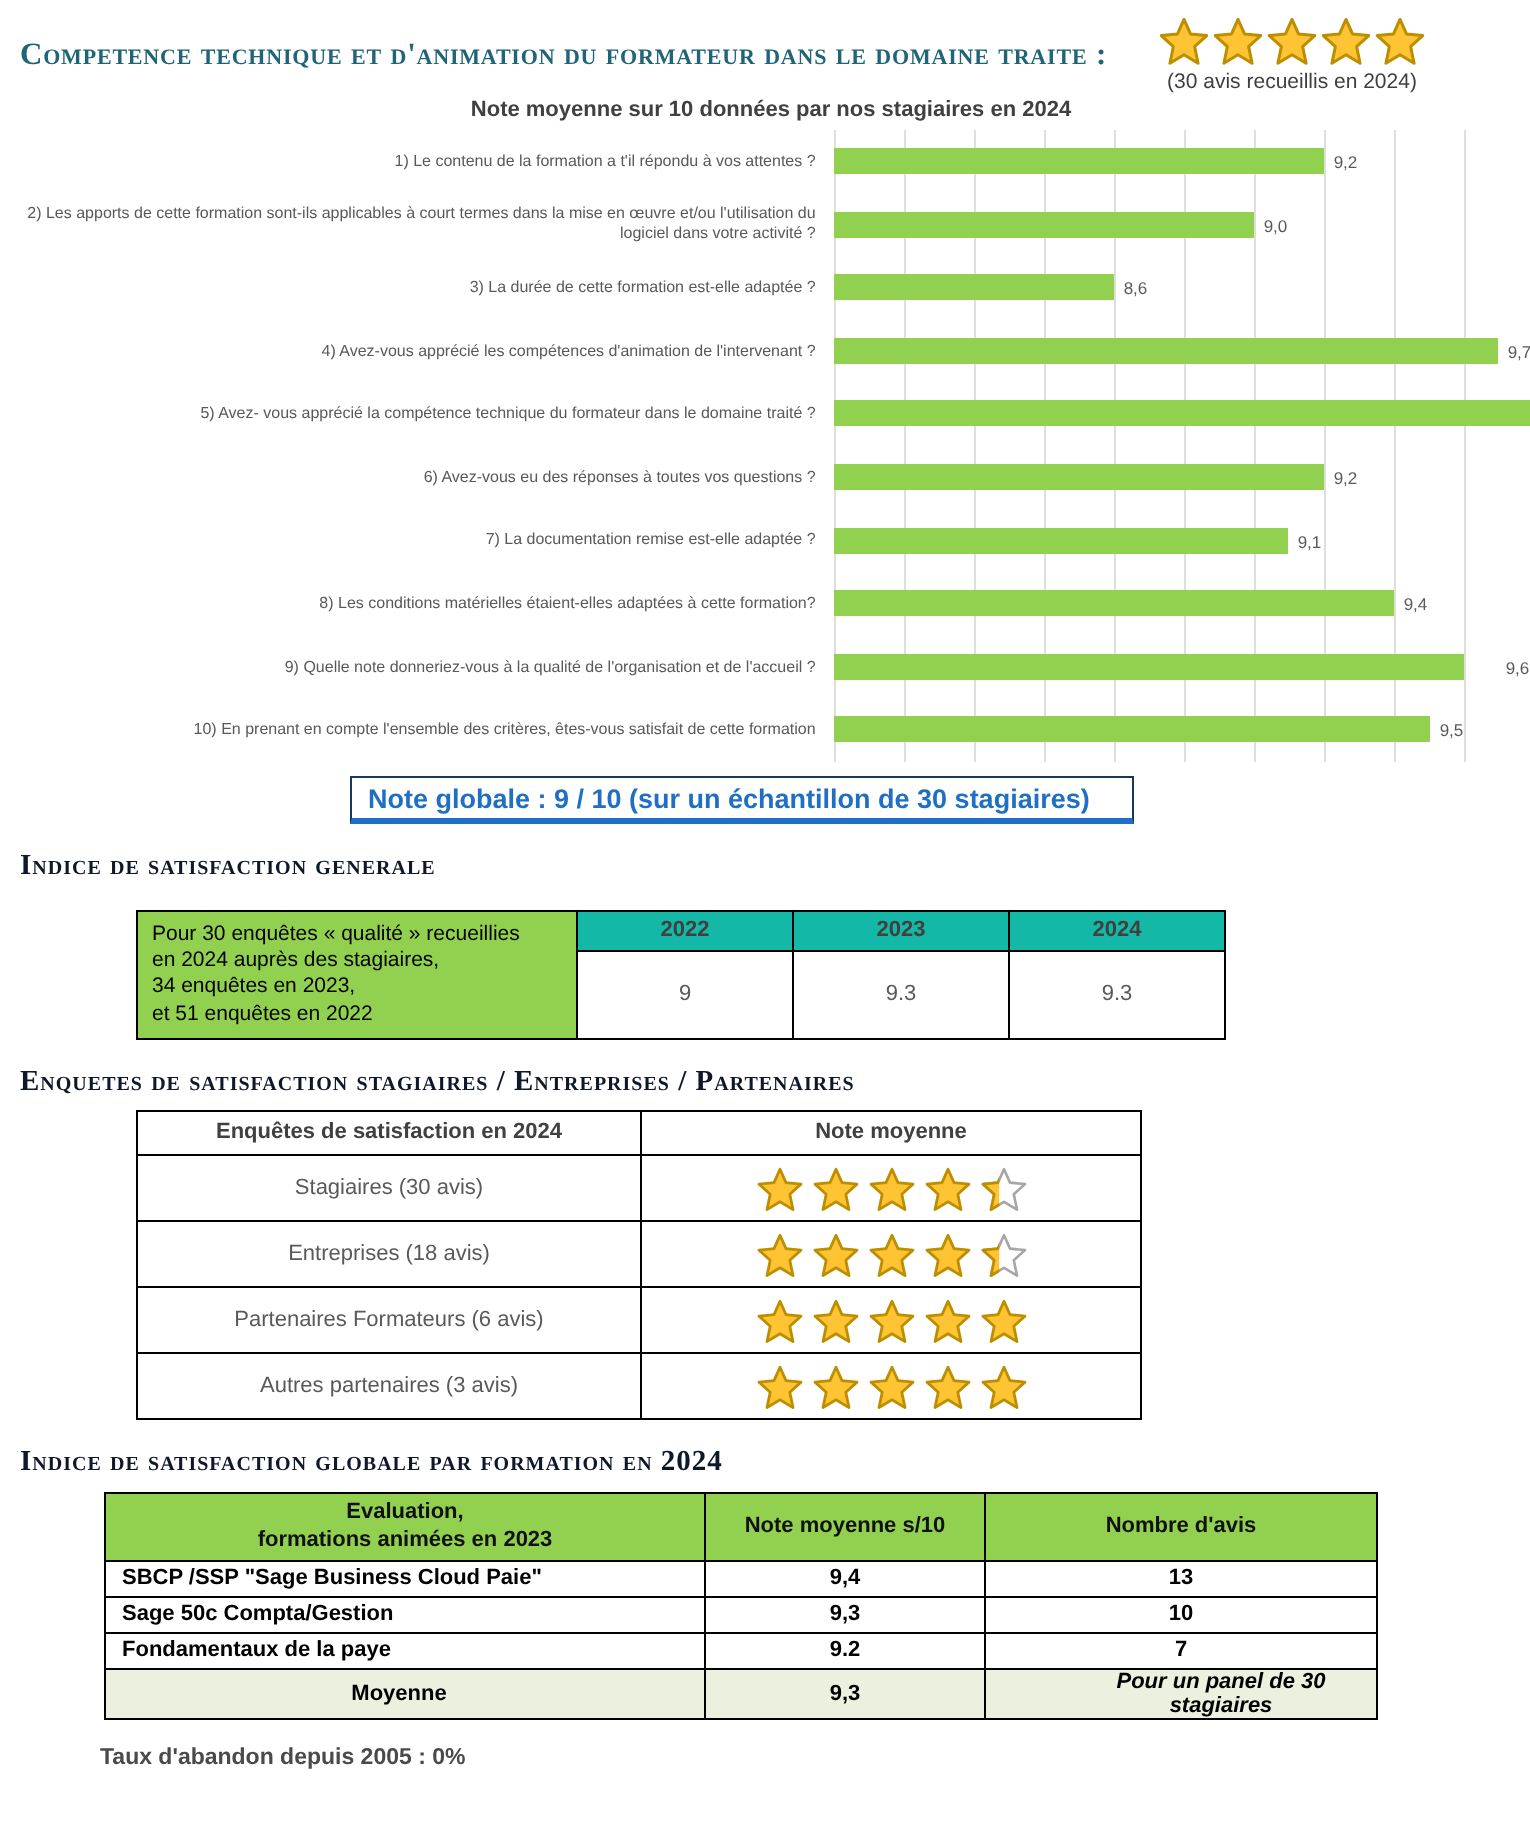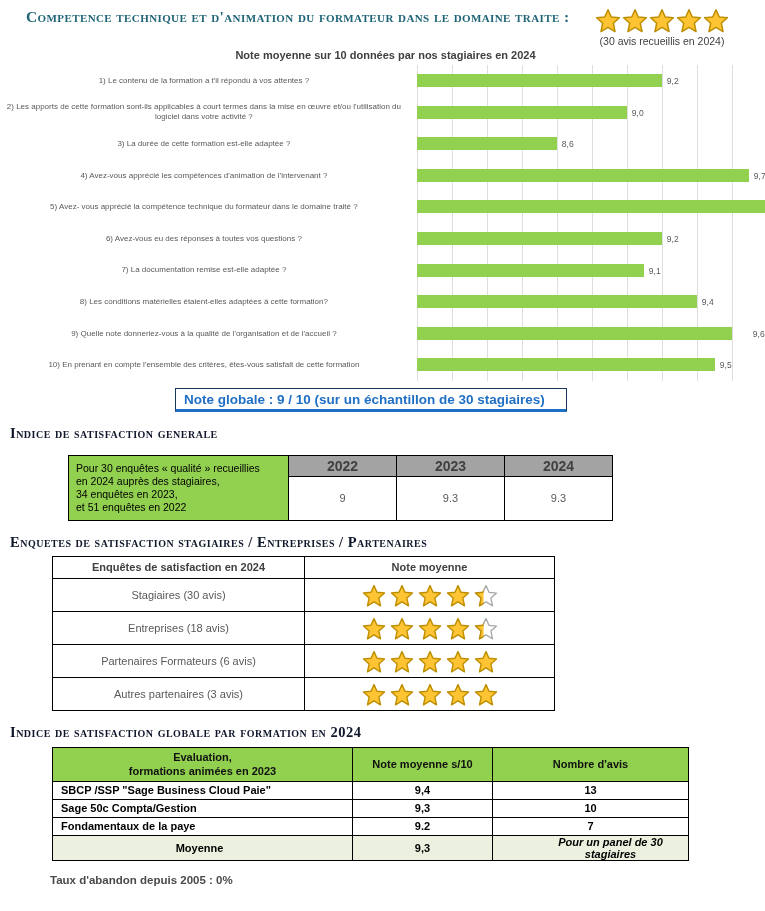--- a/index.html
+++ b/index.html
@@ -1,36 +1,36 @@
 <!DOCTYPE html>
 <html><head>
 <meta charset="utf-8">
 <style>
   * { margin:0; padding:0; box-sizing:border-box; }
   html,body { background:#ffffff; }
   body {
     width:765px; height:911px; margin:0 auto; position:relative;
     font-family:"Liberation Sans", sans-serif; color:#000; overflow:hidden;
   }
-  .header { display:flex; align-items:flex-start; padding:8px 8px 0 26px; }
+  .header { display:flex; align-items:center; padding:8px 8px 0 10px; }
   .main-title {
     font-family:"Liberation Serif", serif; font-variant:small-caps;
     color:#1F6577; font-size:15.5px; font-weight:600; letter-spacing:.4px;
     width:550px; line-height:1.15;
   }
   .stars-block { margin-left:6px; text-align:center; width:160px; }
   .stars-row { display:flex; justify-content:center; gap:1px; }
   .stars-caption { font-size:10.5px; color:#3F3F3F; margin-top:1px; white-space:nowrap; }
 
   .chart-title { text-align:center; font-weight:bold; color:#404040; font-size:11px; margin:2px 40px 4px 0;padding-left:46px; }
 
   .chart { margin-top:2px; }
   .chart-row { display:flex; align-items:center; height:31.6px; }
   .chart-label {
-    width:440px; text-align:center; padding-right:9px;
+    width:440px; text-align:right; padding-right:9px;
     font-size:8px; color:#595959; line-height:10px;
   }
   .chart-track {
     position:relative; width:368px; height:31.6px; align-self:stretch;
     background-image:repeating-linear-gradient(to right,#DEDEDE 0 1px,transparent 1px 35px);
   }
   .chart-bar { position:absolute; top:9px; height:13px; background:#92D050; }
   .chart-value { position:absolute; top:11px; font-size:8.5px; color:#595959; white-space:nowrap; }
 
   .note-box {
@@ -43,24 +43,24 @@
   .section-heading {
     font-family:"Liberation Serif", serif; font-variant:small-caps;
     color:#0f172a; font-size:14.5px; font-weight:600; letter-spacing:.5px;
     margin:13px 0 0 10px;
   }
 
   table { border-collapse:collapse; }
   .t1 { margin:13px 0 0 68px; }
   .t1 td, .t1 th { border:1px solid #000; }
   .t1 .note-cell { background:#92D050; width:220px; padding:3px 7px; font-size:10.5px; line-height:1.25; text-align:left; font-weight:normal; }
-  .t1 .year { width:108px; background:#a3a3a3; font-weight:bold; color:#404040; font-size:14px; padding:2px; height:20px; }
+  .t1 .year { width:108px; background:#14b8a6; font-weight:bold; color:#404040; font-size:11px; padding:2px; height:20px; }
   .t1 .val { text-align:center; height:44px; color:#595959; font-size:11px; }
 
-  .t2 { margin:5px 0 0 52px; }
+  .t2 { margin:5px 0 0 68px; }
   .t2 td, .t2 th { border:1px solid #000; }
   .t2 th { font-size:11px; color:#404040; height:22px; font-weight:bold; }
   .t2 .c1 { width:252px; }
   .t2 .c2 { width:250px; }
   .t2 td { text-align:center; height:33px; color:#595959; font-size:11px; }
   .t2 .star-cell { padding-top:3px; }
   .t2 .star-cell .stars-row { gap:4px; }
 
   .t3 { margin:6px 0 0 52px; font-size:11px; }
   .t3 td, .t3 th { border:1.5px solid #000; }

